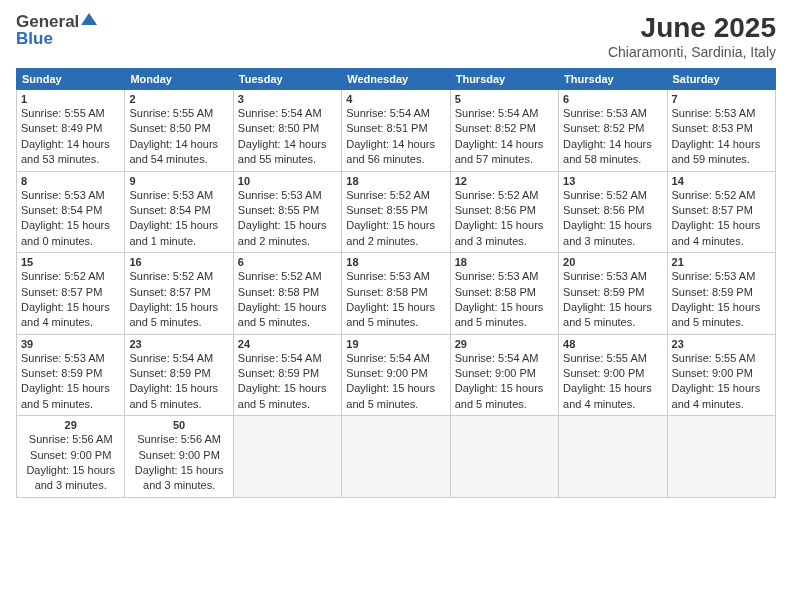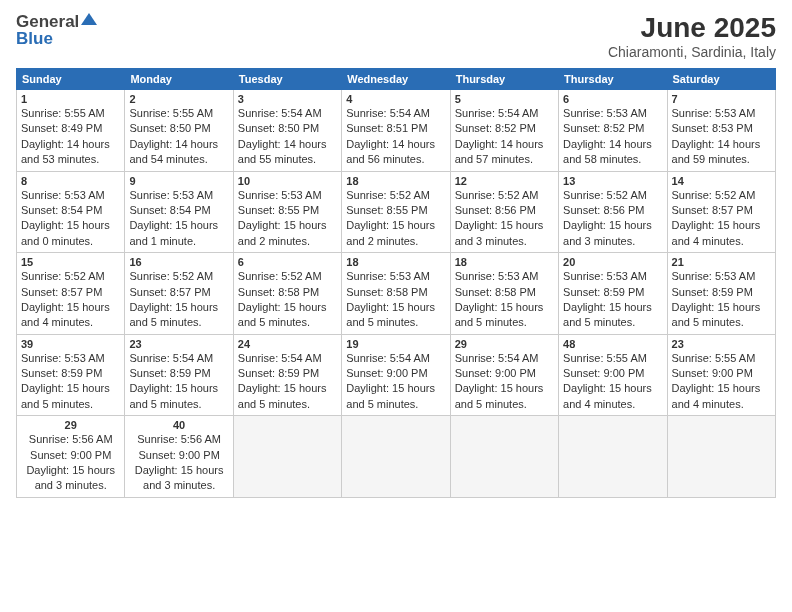--- a/index.html
+++ b/index.html
@@ -236,21 +236,21 @@
             <span class="day-num">23</span>
             <div class="day-info">Sunrise: 5:55 AM<br>Sunset: 9:00 PM<br>Daylight: 15 hours<br>and 4 minutes.</div>
           </td>
         </tr>
         <tr class="last-row">
           <td>
             <span class="day-num">29</span>
             <div class="day-info">Sunrise: 5:56 AM<br>Sunset: 9:00 PM<br>Daylight: 15 hours<br>and 3 minutes.</div>
           </td>
           <td>
-            <span class="day-num">40</span>
+            <span class="day-num">50</span>
             <div class="day-info">Sunrise: 5:56 AM<br>Sunset: 9:00 PM<br>Daylight: 15 hours<br>and 3 minutes.</div>
           </td>
           <td class="empty"></td>
           <td class="empty"></td>
           <td class="empty"></td>
           <td class="empty"></td>
           <td class="empty"></td>
         </tr>
       </tbody>
   </table>

